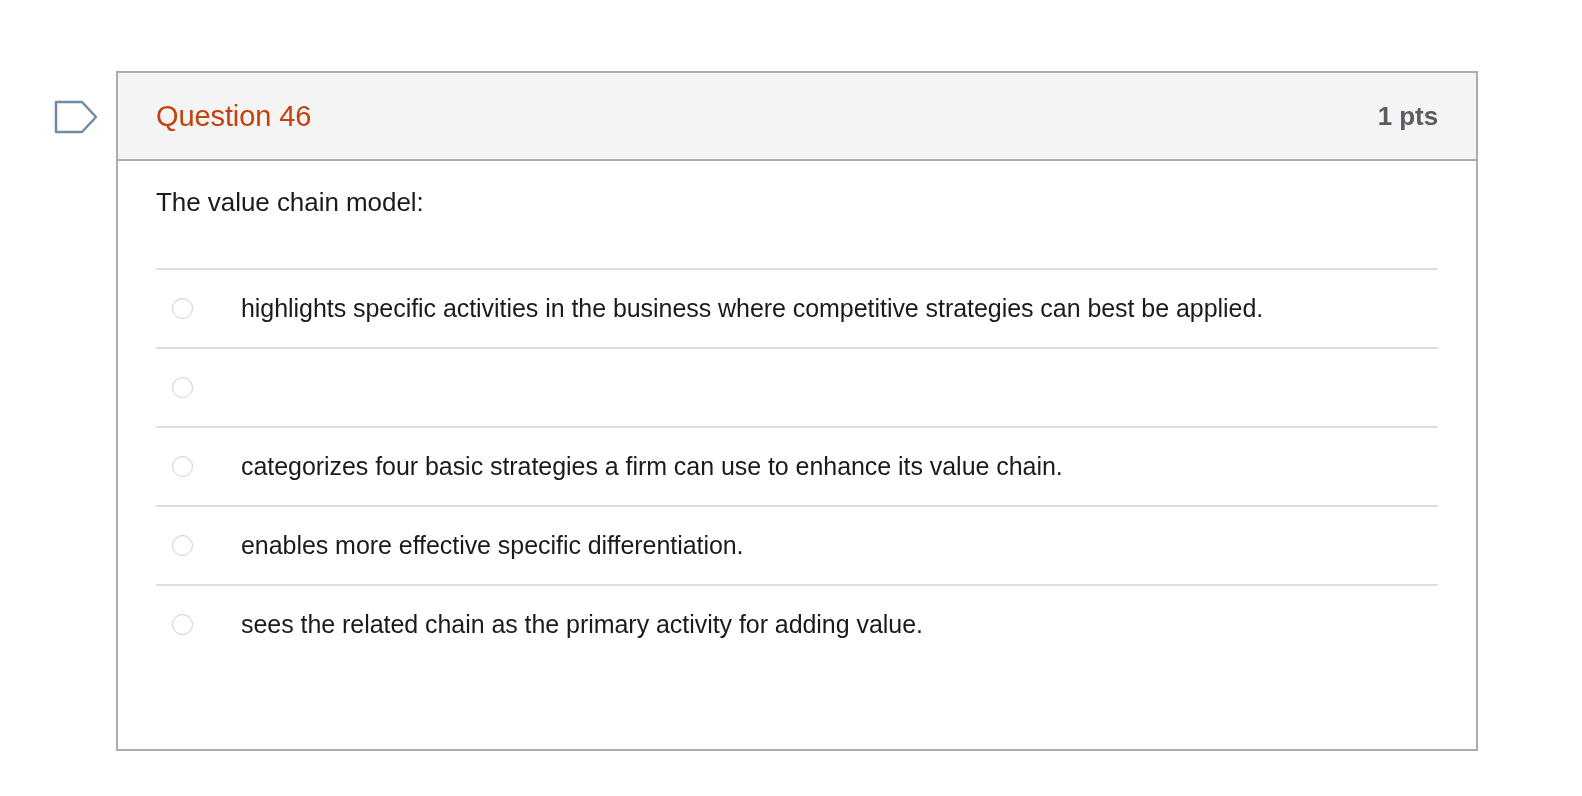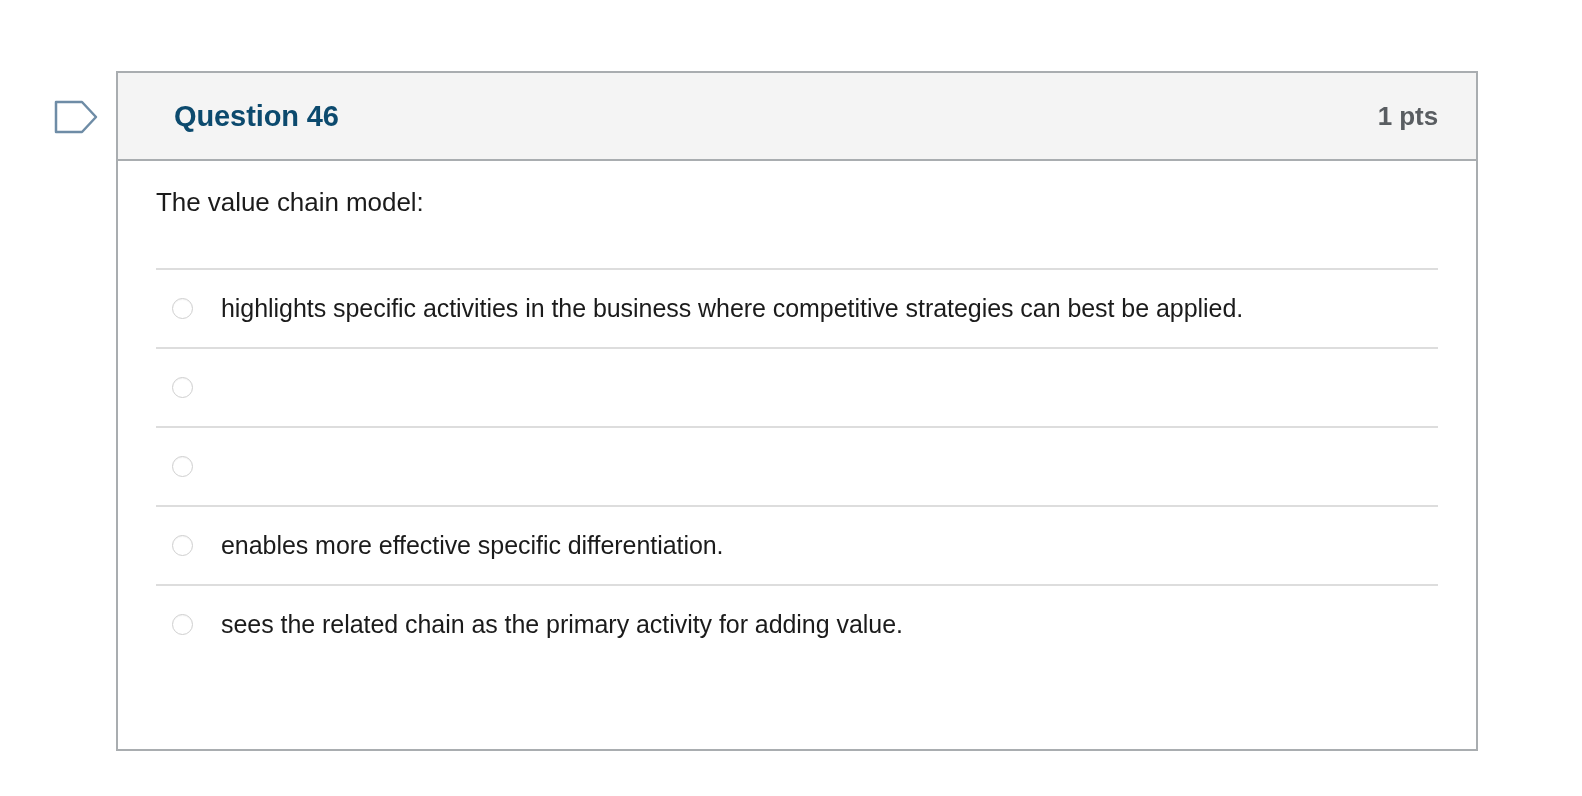--- a/index.html
+++ b/index.html
@@ -45,25 +45,24 @@
     background: #f4f4f4;
     border-bottom: 2px solid #a9adb0;
     display: flex;
     align-items: center;
     justify-content: space-between;
     padding: 0 38px 0 38px;
   }
 
   .question-title {
     font-size: 29px;
-    font-weight: bold;
-    color: #0c4a6e;
+    font-weight: normal;
+    color: #c2410c;
     letter-spacing: -0.1px;
     line-height: 1;
-    margin-left: 18px;
   }
 
   .question-points {
     font-size: 26px;
     font-weight: bold;
     color: #595d61;
     letter-spacing: -0.1px;
     line-height: 1;
   }
 
@@ -85,20 +84,21 @@
     display: block;
   }
 
   .answer-row {
     display: flex;
     align-items: center;
     height: 79px;
     border-top: 2px solid #dddddd;
     padding-left: 4px;
     cursor: pointer;
+    gap: 20px;
   }
 
   .answer-radio {
     flex: 0 0 auto;
     width: 21px;
     height: 21px;
     border-radius: 50%;
     border: 1.5px solid #cfcfcf;
     background: #ffffff;
     margin-right: 28px;
@@ -140,20 +140,21 @@
           <span class="answer-radio"></span>
           <span class="answer-label">highlights specific activities in the business where competitive strategies can best be applied.</span>
         </div>
 
         <div class="answer-row">
           <span class="answer-radio"></span>
         </div>
 
         <div class="answer-row">
           <span class="answer-radio"></span>
+          <span class="answer-label">categorizes four basic strategies a firm can use to enhance its value chain.</span>
         </div>
 
         <div class="answer-row">
           <span class="answer-radio"></span>
           <span class="answer-label">enables more effective specific differentiation.</span>
         </div>
 
         <div class="answer-row">
           <span class="answer-radio"></span>
           <span class="answer-label">sees the related chain as the primary activity for adding value.</span>

